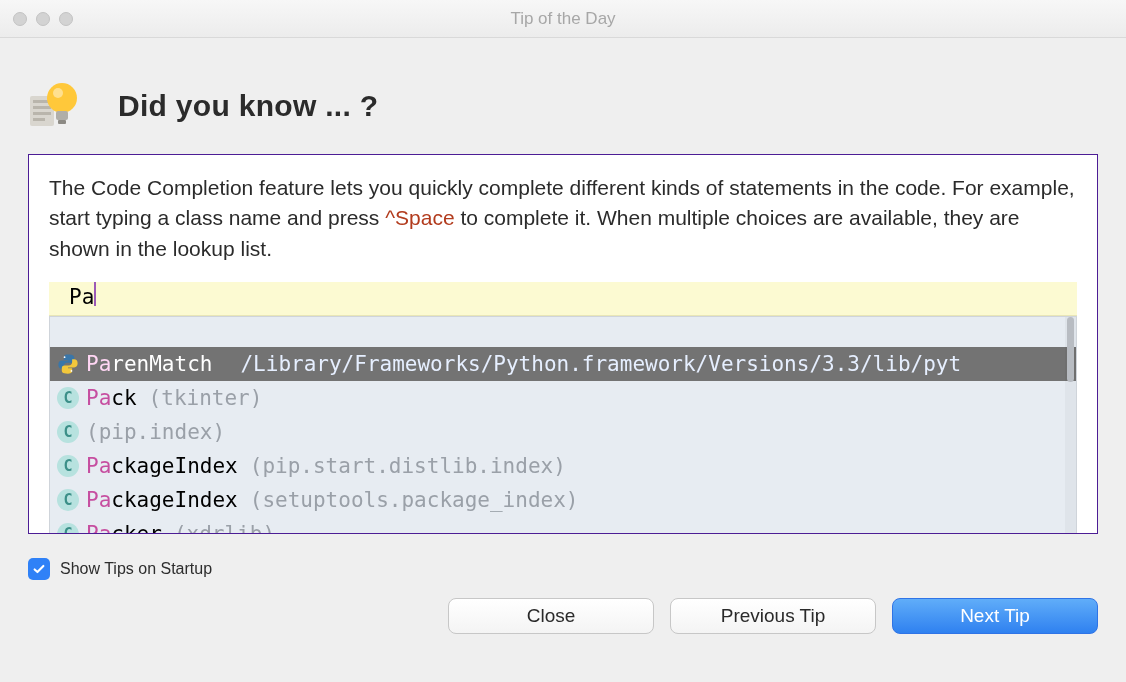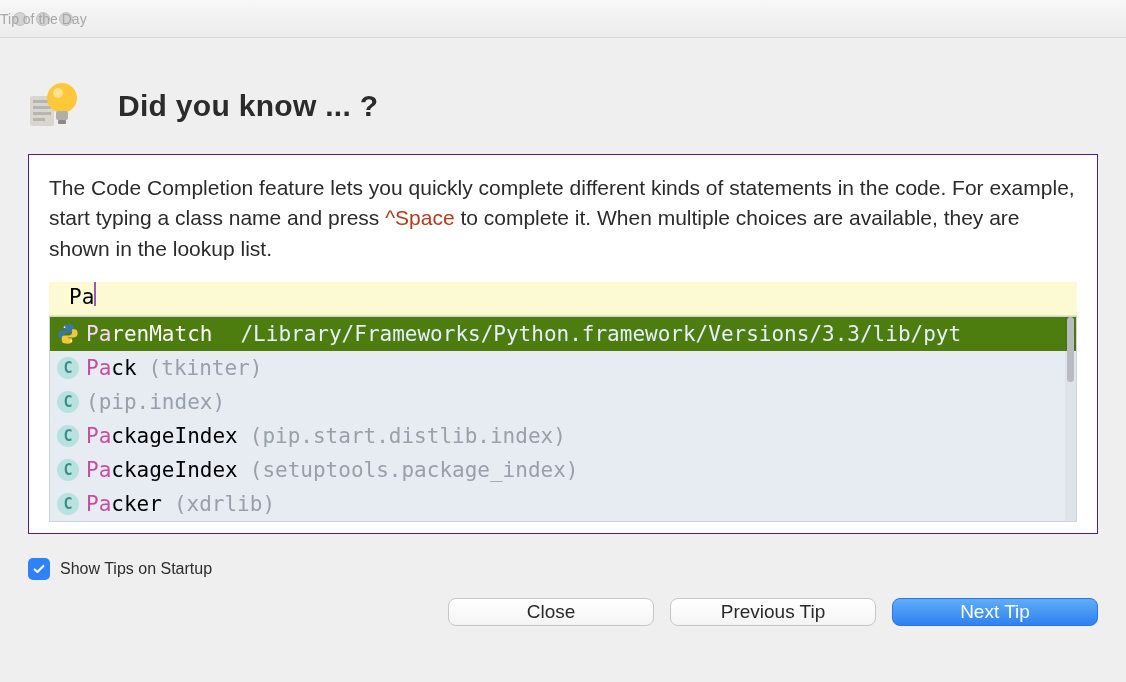--- a/index.html
+++ b/index.html
@@ -14,21 +14,21 @@
       height:38px;
       display:flex; align-items:center;
       border-bottom:1px solid #d9d9d9;
       background:linear-gradient(#f7f7f7,#ececec);
       position:relative;
     }
     .traffic { display:flex; gap:9px; margin-left:13px; }
     .dot { width:14px; height:14px; border-radius:50%; background:#d3d3d3; border:1px solid #c3c3c3; }
     .wintitle {
       position:absolute; left:0; right:0;
-      font-size:14px; color:#a7a7a7;
+      text-align:center; font-size:17px; color:#a7a7a7;
       pointer-events:none;
     }
     
     .content { padding:22px 28px 10px; background:#efefef; }
     .heading-row { display:flex; align-items:center; margin:18px 0 20px; gap:34px; }
     .bulb-icon { width:56px; height:56px; flex:none; }
     .heading { font-size:30px; font-weight:600; color:#2b2b2b; letter-spacing:0.3px;}
     
     .panel {
       background:#fff; border:1px solid #4c1d95;
@@ -44,42 +44,42 @@
       height:34px; padding-left:20px;
     }
     .gutter .txt { padding-top:3px; }
     .cursor { border-right:2px solid #9b59b6; height:24px; display:inline-block; }
     .popup {
       background:#e7ecf2;
       border:1px solid #cfd4da;
       position:relative;
     }
     .row { display:flex; align-items:center; height:34px; padding:0 6px; white-space:nowrap; overflow:hidden; }
-    .row.sel { background:#4d7c0f; color:#fff; }
+    .row.sel { background:#737373; color:#fff;margin-top:30px; }
     .ico { width:24px; height:24px; margin-right:6px; flex:none; display:flex; align-items:center; justify-content:center; }
     .pyico svg{ width:22px; height:22px;}
     .cico { width:22px; height:22px; border-radius:50%; background:#b7e2df; color:#3b8f88; font-weight:600; font-size:15px; display:flex; align-items:center; justify-content:center; }
     .hi { color:#c64ea0; }
     .row.sel .hi { color:#ffd6f4; }
     .path { margin-left:28px; color:#8a8f97; }
     .row.sel .path { color:#e6efff; margin-left:28px;}
     .pbhelper { margin-left:26px; }
     .scrollbar { position:absolute; right:0; top:0; bottom:0; width:11px; background:rgba(0,0,0,0.03);}
     .thumb{ position:absolute; left:2px; right:2px; top:0; height:65px; background:#b8bcc2; border-radius:4px;}
     
     .bottombar { padding:14px 28px 16px; }
     .chk-row { display:flex; align-items:center; gap:10px; font-size:16px; color:#2d2d2d; margin-bottom:18px;}
     .chk {
       width:22px; height:22px; border-radius:5px; background:#2f81f7;
       display:flex; align-items:center; justify-content:center;
     }
     .chk svg{ width:14px; height:14px; }
     .btn-row { display:flex; gap:16px; justify-content:flex-end; }
     .btn {
-      min-width:206px; height:28px; border:1px solid #c7c7c7; border-radius:8px;
+      min-width:206px; height:36px; border:1px solid #c7c7c7; border-radius:8px;
       background:linear-gradient(#fff,#f4f4f4);
       font-size:19px; color:#2a2a2a; display:flex; align-items:center; justify-content:center;
       cursor:default;
     }
     .btn.primary{
       border-color:#2f74e6;
       background:linear-gradient(#60adf9,#2f81f0);
       color:#fff; font-weight:500;border-radius:8px;
     }
   </style>

